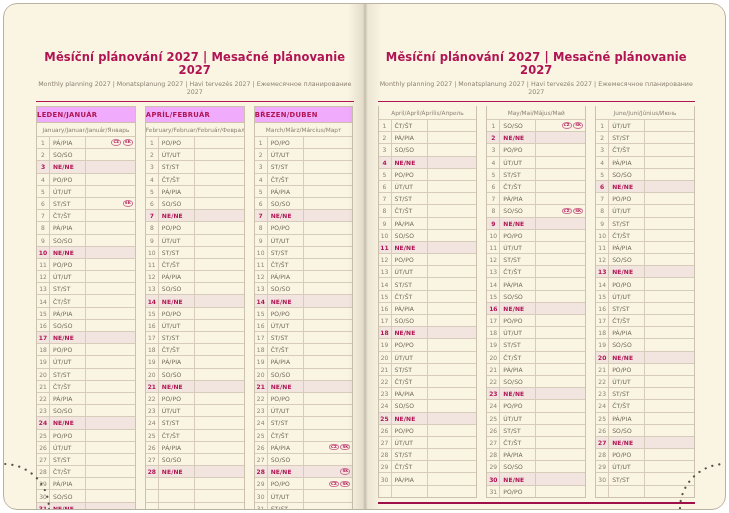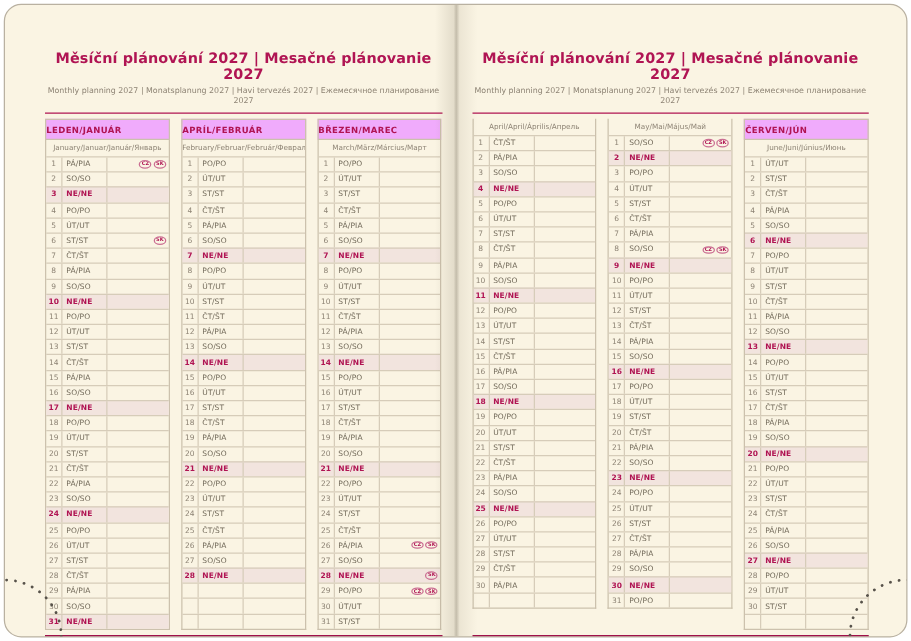--- a/index.html
+++ b/index.html
@@ -10,21 +10,21 @@
   .spread{
     position:absolute;left:3px;top:3px;right:3px;bottom:3px;
     border:1px solid #b9b1a1;border-radius:14px;background:#faf4e3;
     display:flex;overflow:hidden;
   }
   .spine{
     position:absolute;left:50%;top:0;bottom:0;width:34px;transform:translateX(-50%);
     background:linear-gradient(to right,rgba(90,78,55,0) 0%,rgba(90,78,55,0.14) 44%,rgba(70,60,40,0.30) 50%,rgba(110,98,75,0.10) 58%,rgba(90,78,55,0) 100%);
     pointer-events:none;z-index:5;
   }
-  .page{flex:1;position:relative;box-sizing:border-box;padding-top:36px;}
+  .page{flex:1;position:relative;box-sizing:border-box;padding-top:36px;margin-top:11px;}
   .page.left{padding-left:32px;padding-right:11px;}
   .page.right{padding-left:13px;padding-right:30px;}
   .page-title{
     text-align:center;font-size:11.5px;font-weight:bold;color:#b01453;
     letter-spacing:0.1px;line-height:13px;
   }
   .page-subtitle{
     text-align:center;font-size:6.3px;color:#8d8374;margin-top:3px;line-height:8px;
   }
   .title-rule{border:none;border-top:1.6px solid #b01453;margin:5px 0 4px 0;}
@@ -400,21 +400,21 @@
               <div class="c-notes"></div>
             </div>
             <div class="day-row">
               <div class="c-num"></div>
               <div class="c-day"></div>
               <div class="c-notes"></div>
             </div>
           </div>
         </div>
         <div class="month">
-          <div class="month-header">BŘEZEN/MAREC</div>
+          <div class="month-header">BŘEZEN/DUBEN</div>
           <div class="month-table">
             <div class="month-sub">March/März/Március/Март</div>
             <div class="day-row">
               <div class="c-num">1</div>
               <div class="c-day">PO/PO</div>
               <div class="c-notes"></div>
             </div>
             <div class="day-row">
               <div class="c-num">2</div>
               <div class="c-day">ÚT/UT</div>
@@ -907,21 +907,20 @@
               <div class="c-notes"></div>
             </div>
             <div class="day-row">
               <div class="c-num">31</div>
               <div class="c-day">PO/PO</div>
               <div class="c-notes"></div>
             </div>
           </div>
         </div>
         <div class="month">
-          <div class="month-header">ČERVEN/JÚN</div>
           <div class="month-table">
             <div class="month-sub">June/Juni/Június/Июнь</div>
             <div class="day-row">
               <div class="c-num">1</div>
               <div class="c-day">ÚT/UT</div>
               <div class="c-notes"></div>
             </div>
             <div class="day-row">
               <div class="c-num">2</div>
               <div class="c-day">ST/ST</div>

